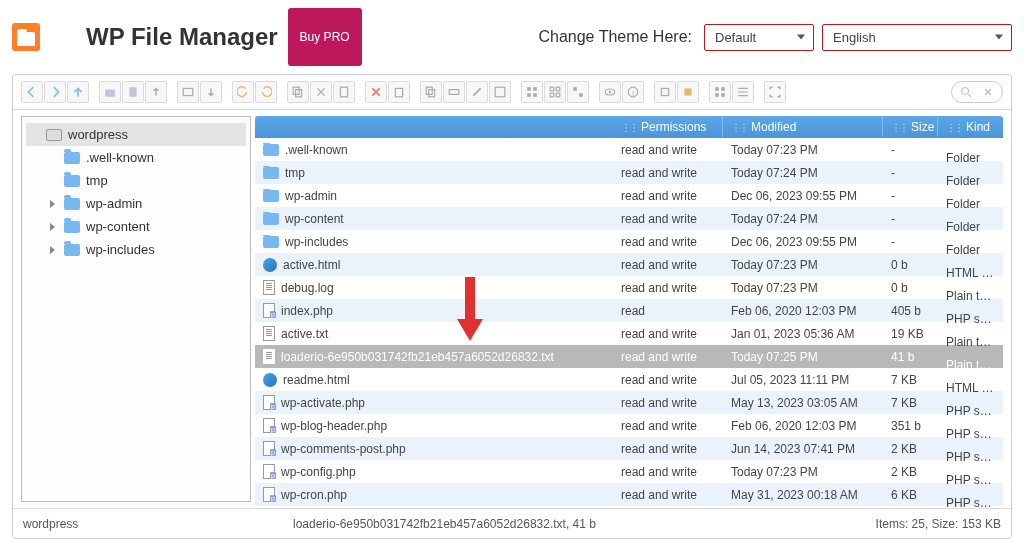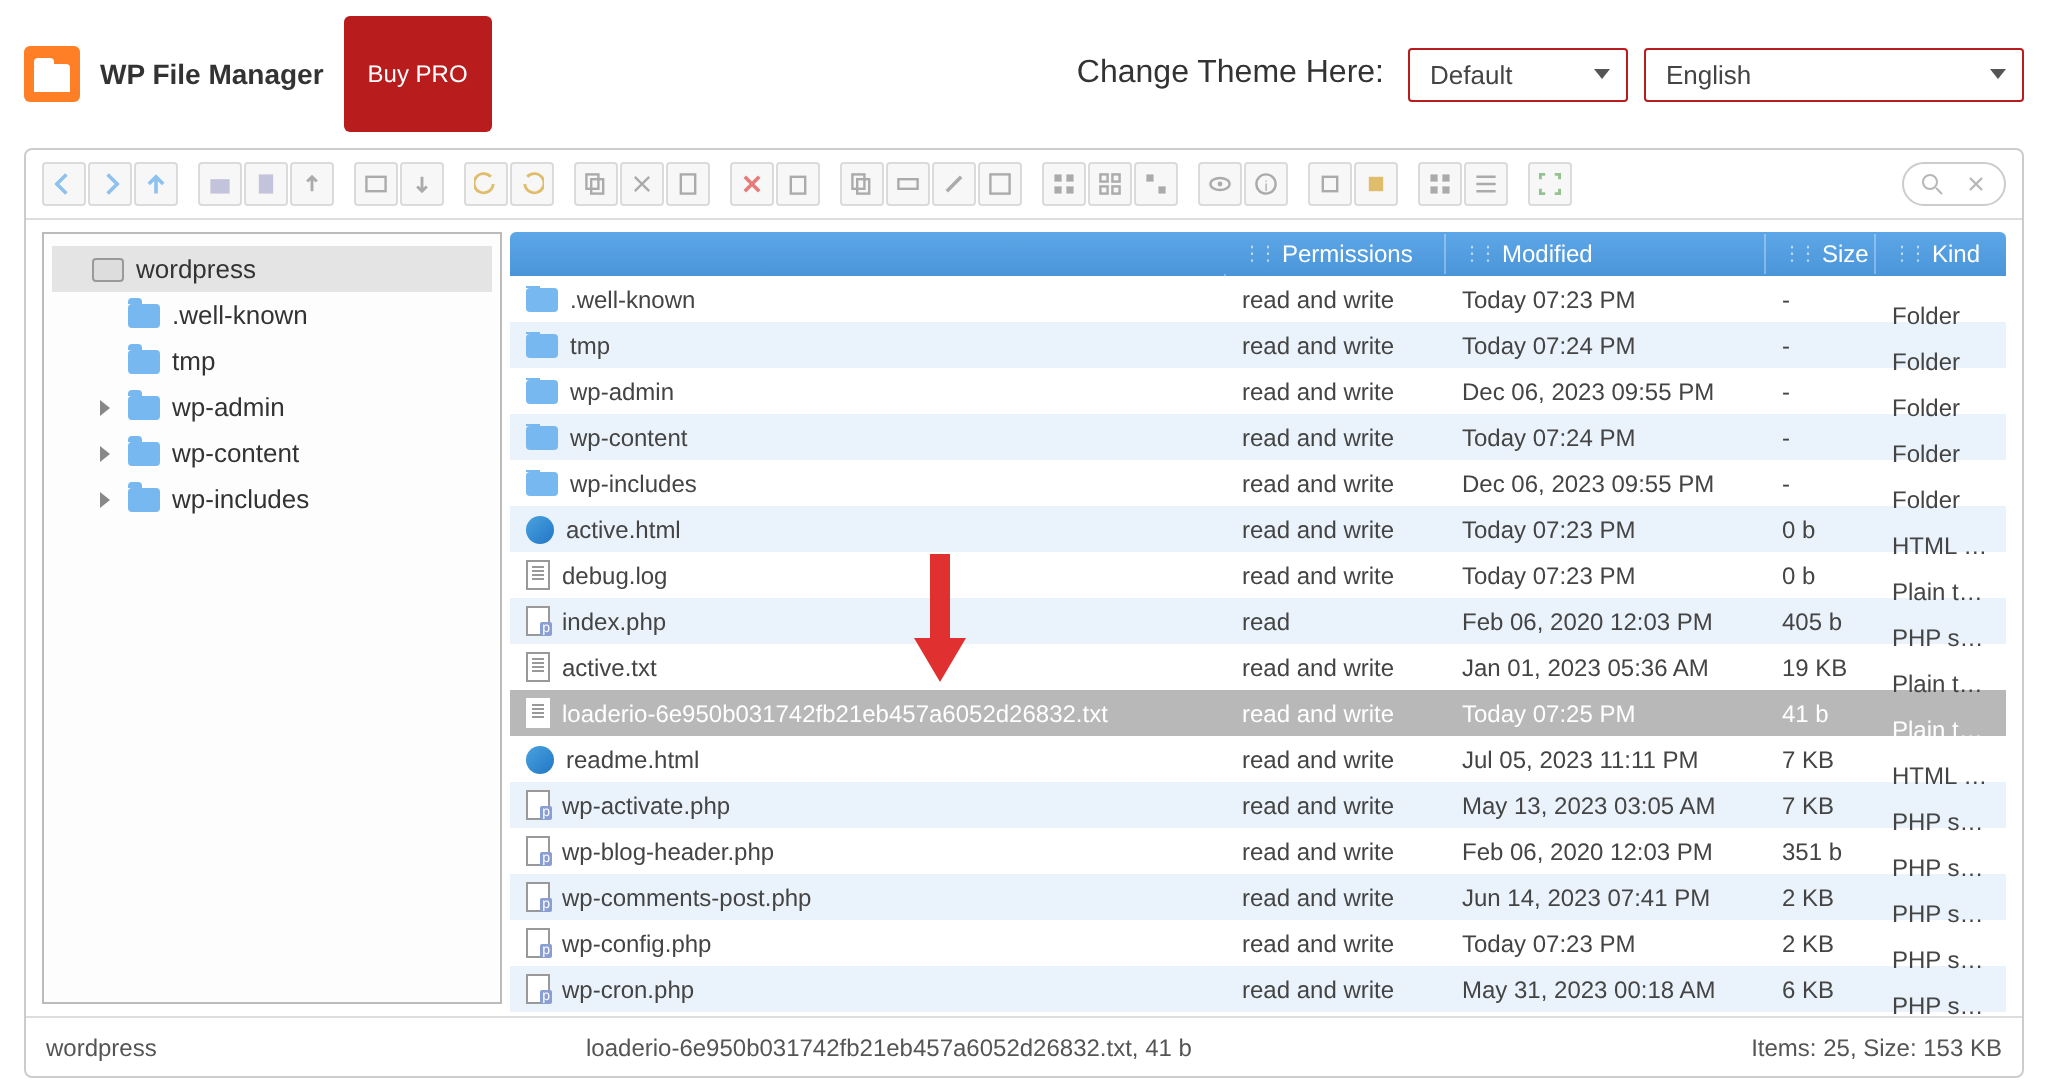--- a/index.html
+++ b/index.html
@@ -2,22 +2,22 @@
 <html><head>
 <meta charset="utf-8">
 <style>
 * { box-sizing: border-box; margin: 0; padding: 0; }
 body { font-family: -apple-system, BlinkMacSystemFont, "Segoe UI", Arial, sans-serif; font-size: 13px; background: #fff; color: #444; width: 1024px; height: 543px; overflow: hidden; position: relative; }
 
 .header { display: flex; align-items: center; padding: 8px 12px; gap: 10px; }
 .logo { width: 28px; height: 28px; background: #ff7f27; border-radius: 3px; display: flex; align-items: center; justify-content: center; position: relative; }
 .logo::before { content: ''; width: 18px; height: 14px; background: #fff; border-radius: 2px 2px 0 0; position: absolute; top: 9px; }
 .logo::after { content: ''; width: 10px; height: 4px; background: #fff; border-radius: 2px 2px 0 0; position: absolute; top: 6px; left: 5px; }
-.title { font-size: 14px; font-weight: 600; color: #333; }
-.buy-pro { background: #b91c1c; color: #fff; border: none; padding: 22px 12px; border-radius: 3px; font-size: 12px; cursor: pointer; }
+.title { font-size: 24px; font-weight: 600; color: #333; margin-left: 36px; }
+.buy-pro { background: #be185d; color: #fff; border: none; padding: 22px 12px; border-radius: 3px; font-size: 12px; cursor: pointer; }
 .header-right { margin-left: auto; display: flex; align-items: center; gap: 8px; }
 .header-label { font-size: 16px; color: #333; padding-right: 4px; }
 .select-box { border: 1px solid #b91c1c; padding: 5px 24px 5px 10px; font-size: 13px; background: #fff; min-width: 110px; position: relative; cursor: pointer; border-radius: 2px; }
 .select-box.wide { min-width: 190px; }
 .select-box::after { content: ''; position: absolute; right: 8px; top: 50%; transform: translateY(-50%); border-left: 4px solid transparent; border-right: 4px solid transparent; border-top: 5px solid #555; }
 
 .fm-container { border: 1px solid #ccc; margin: 0 12px 12px; border-radius: 4px; background: #fff; }
 .toolbar { display: flex; align-items: center; padding: 6px 8px; gap: 2px; border-bottom: 1px solid #ddd; }
 .tb-group { display: flex; gap: 1px; margin-right: 8px; }
 .tb-btn { width: 22px; height: 22px; border: 1px solid #ccc; background: #f5f5f5; display: flex; align-items: center; justify-content: center; cursor: pointer; border-radius: 2px; opacity: 0.7; }

